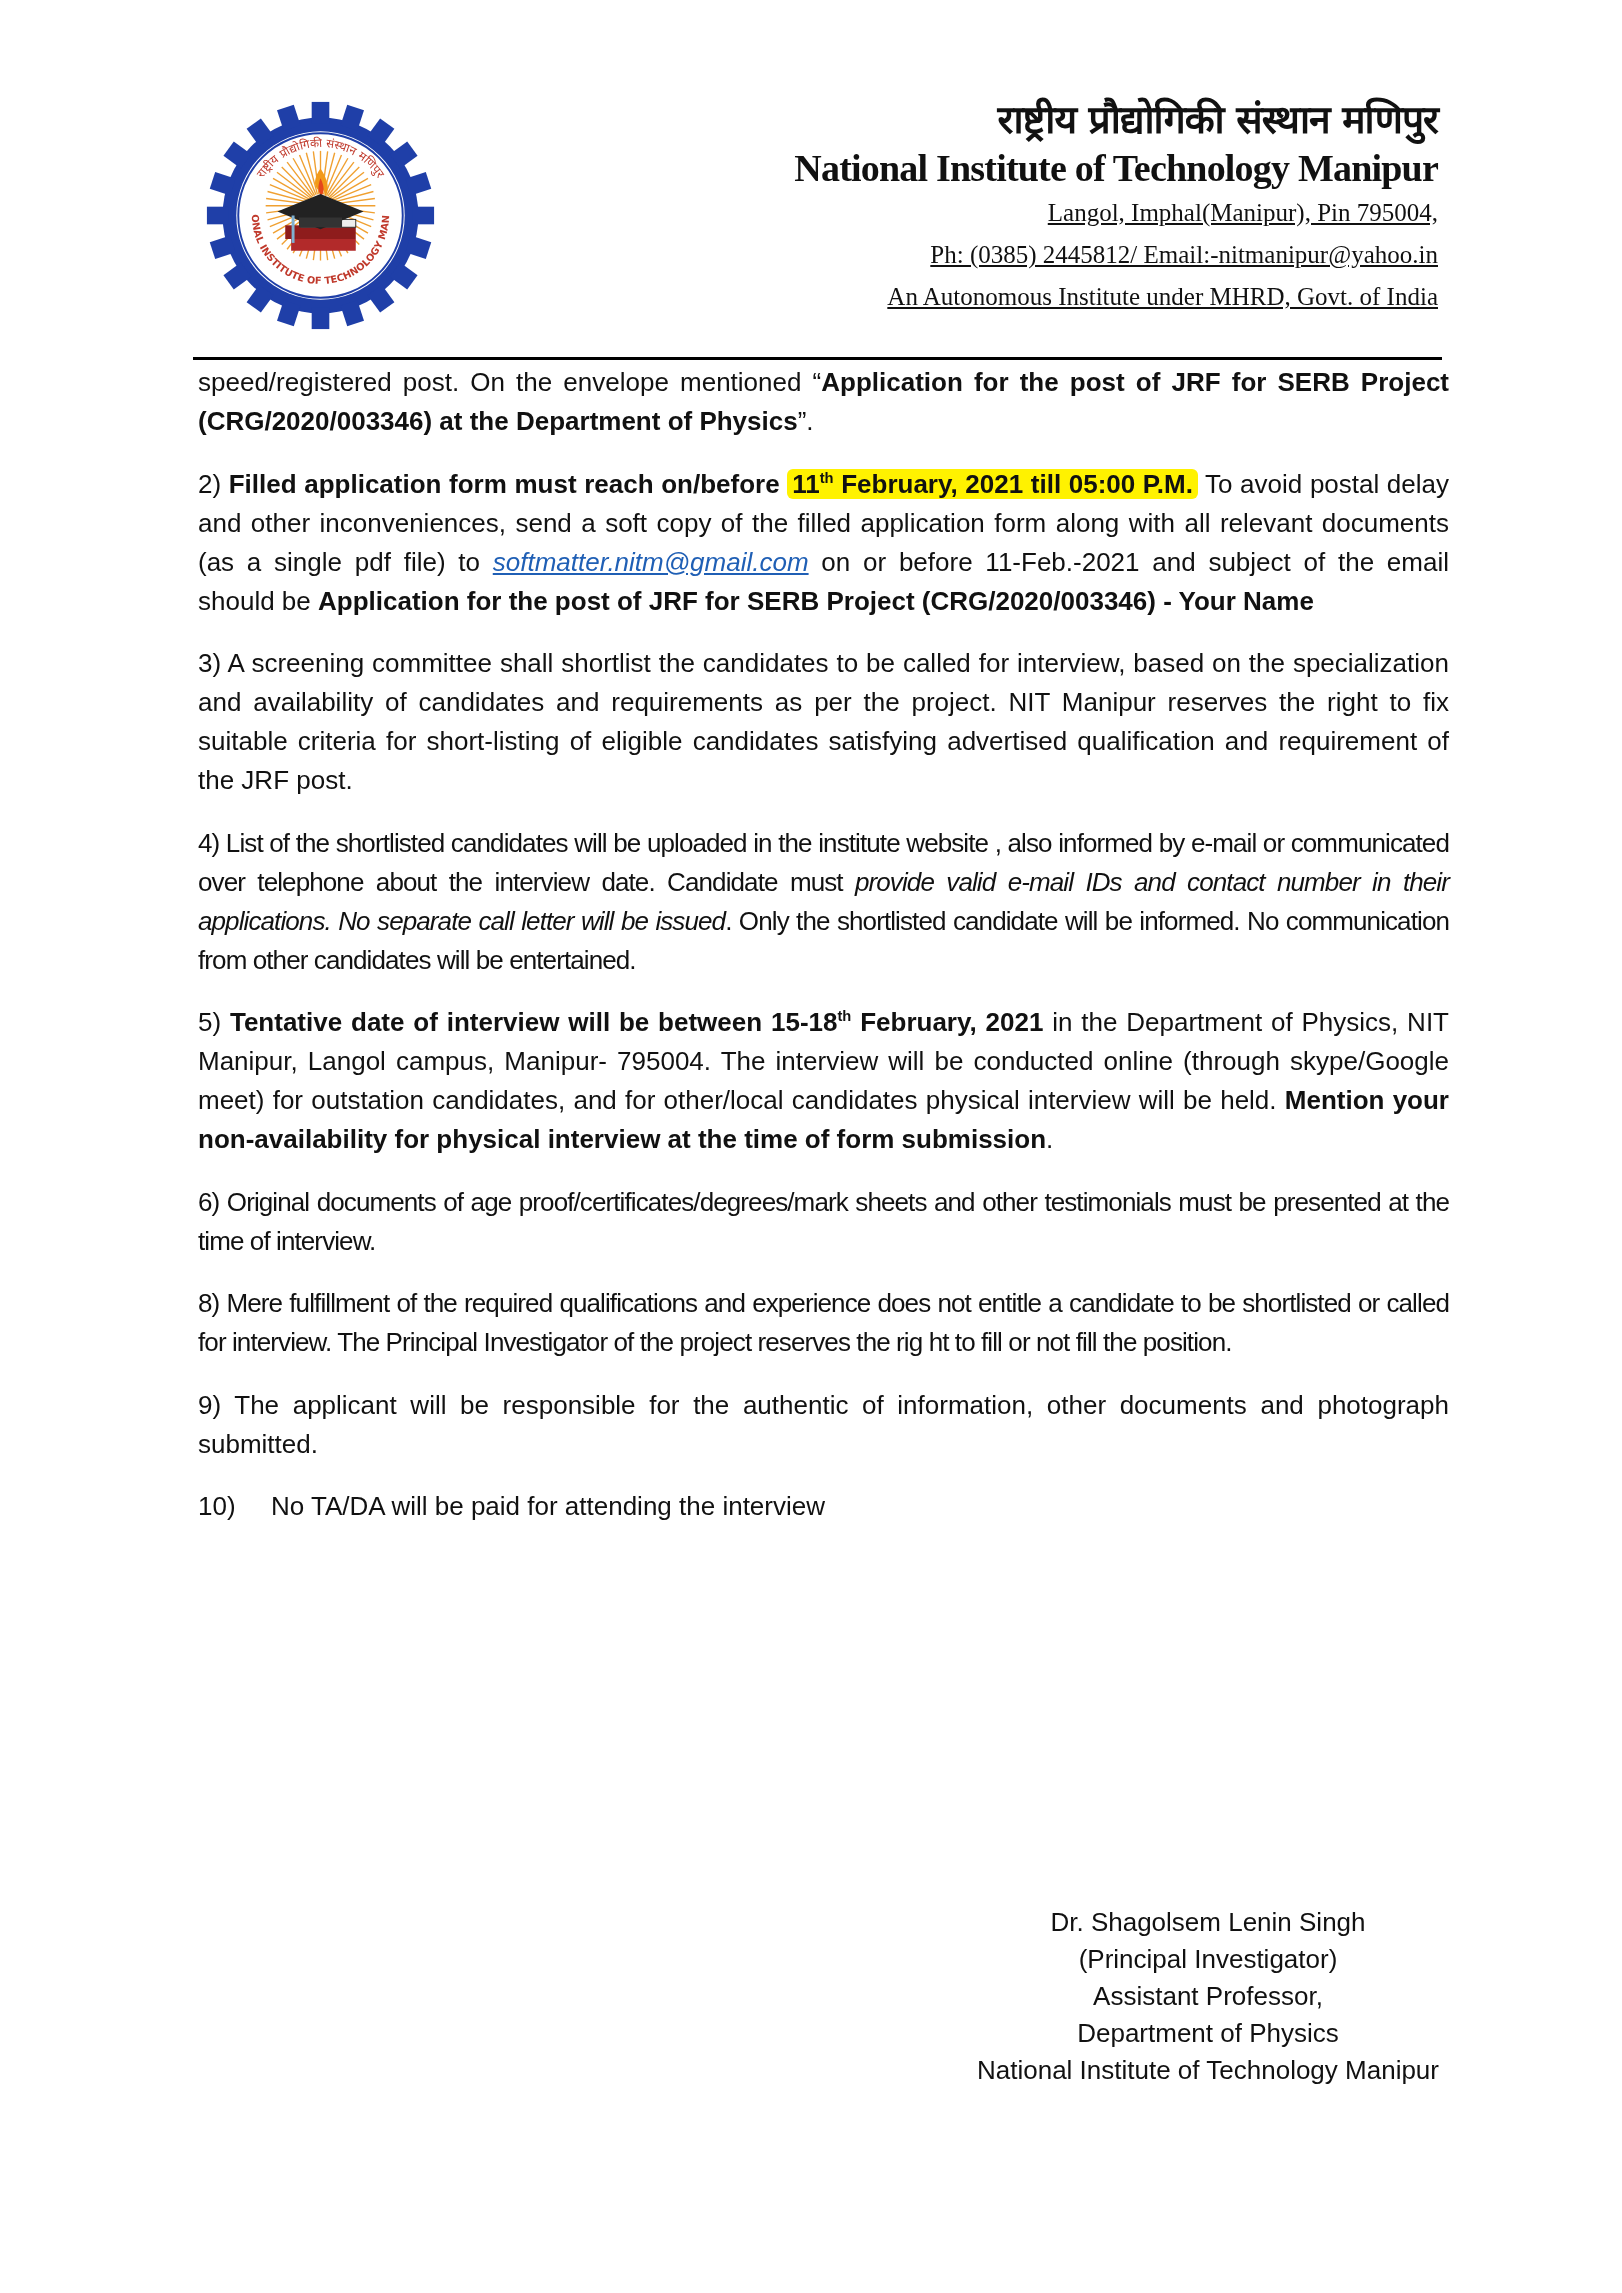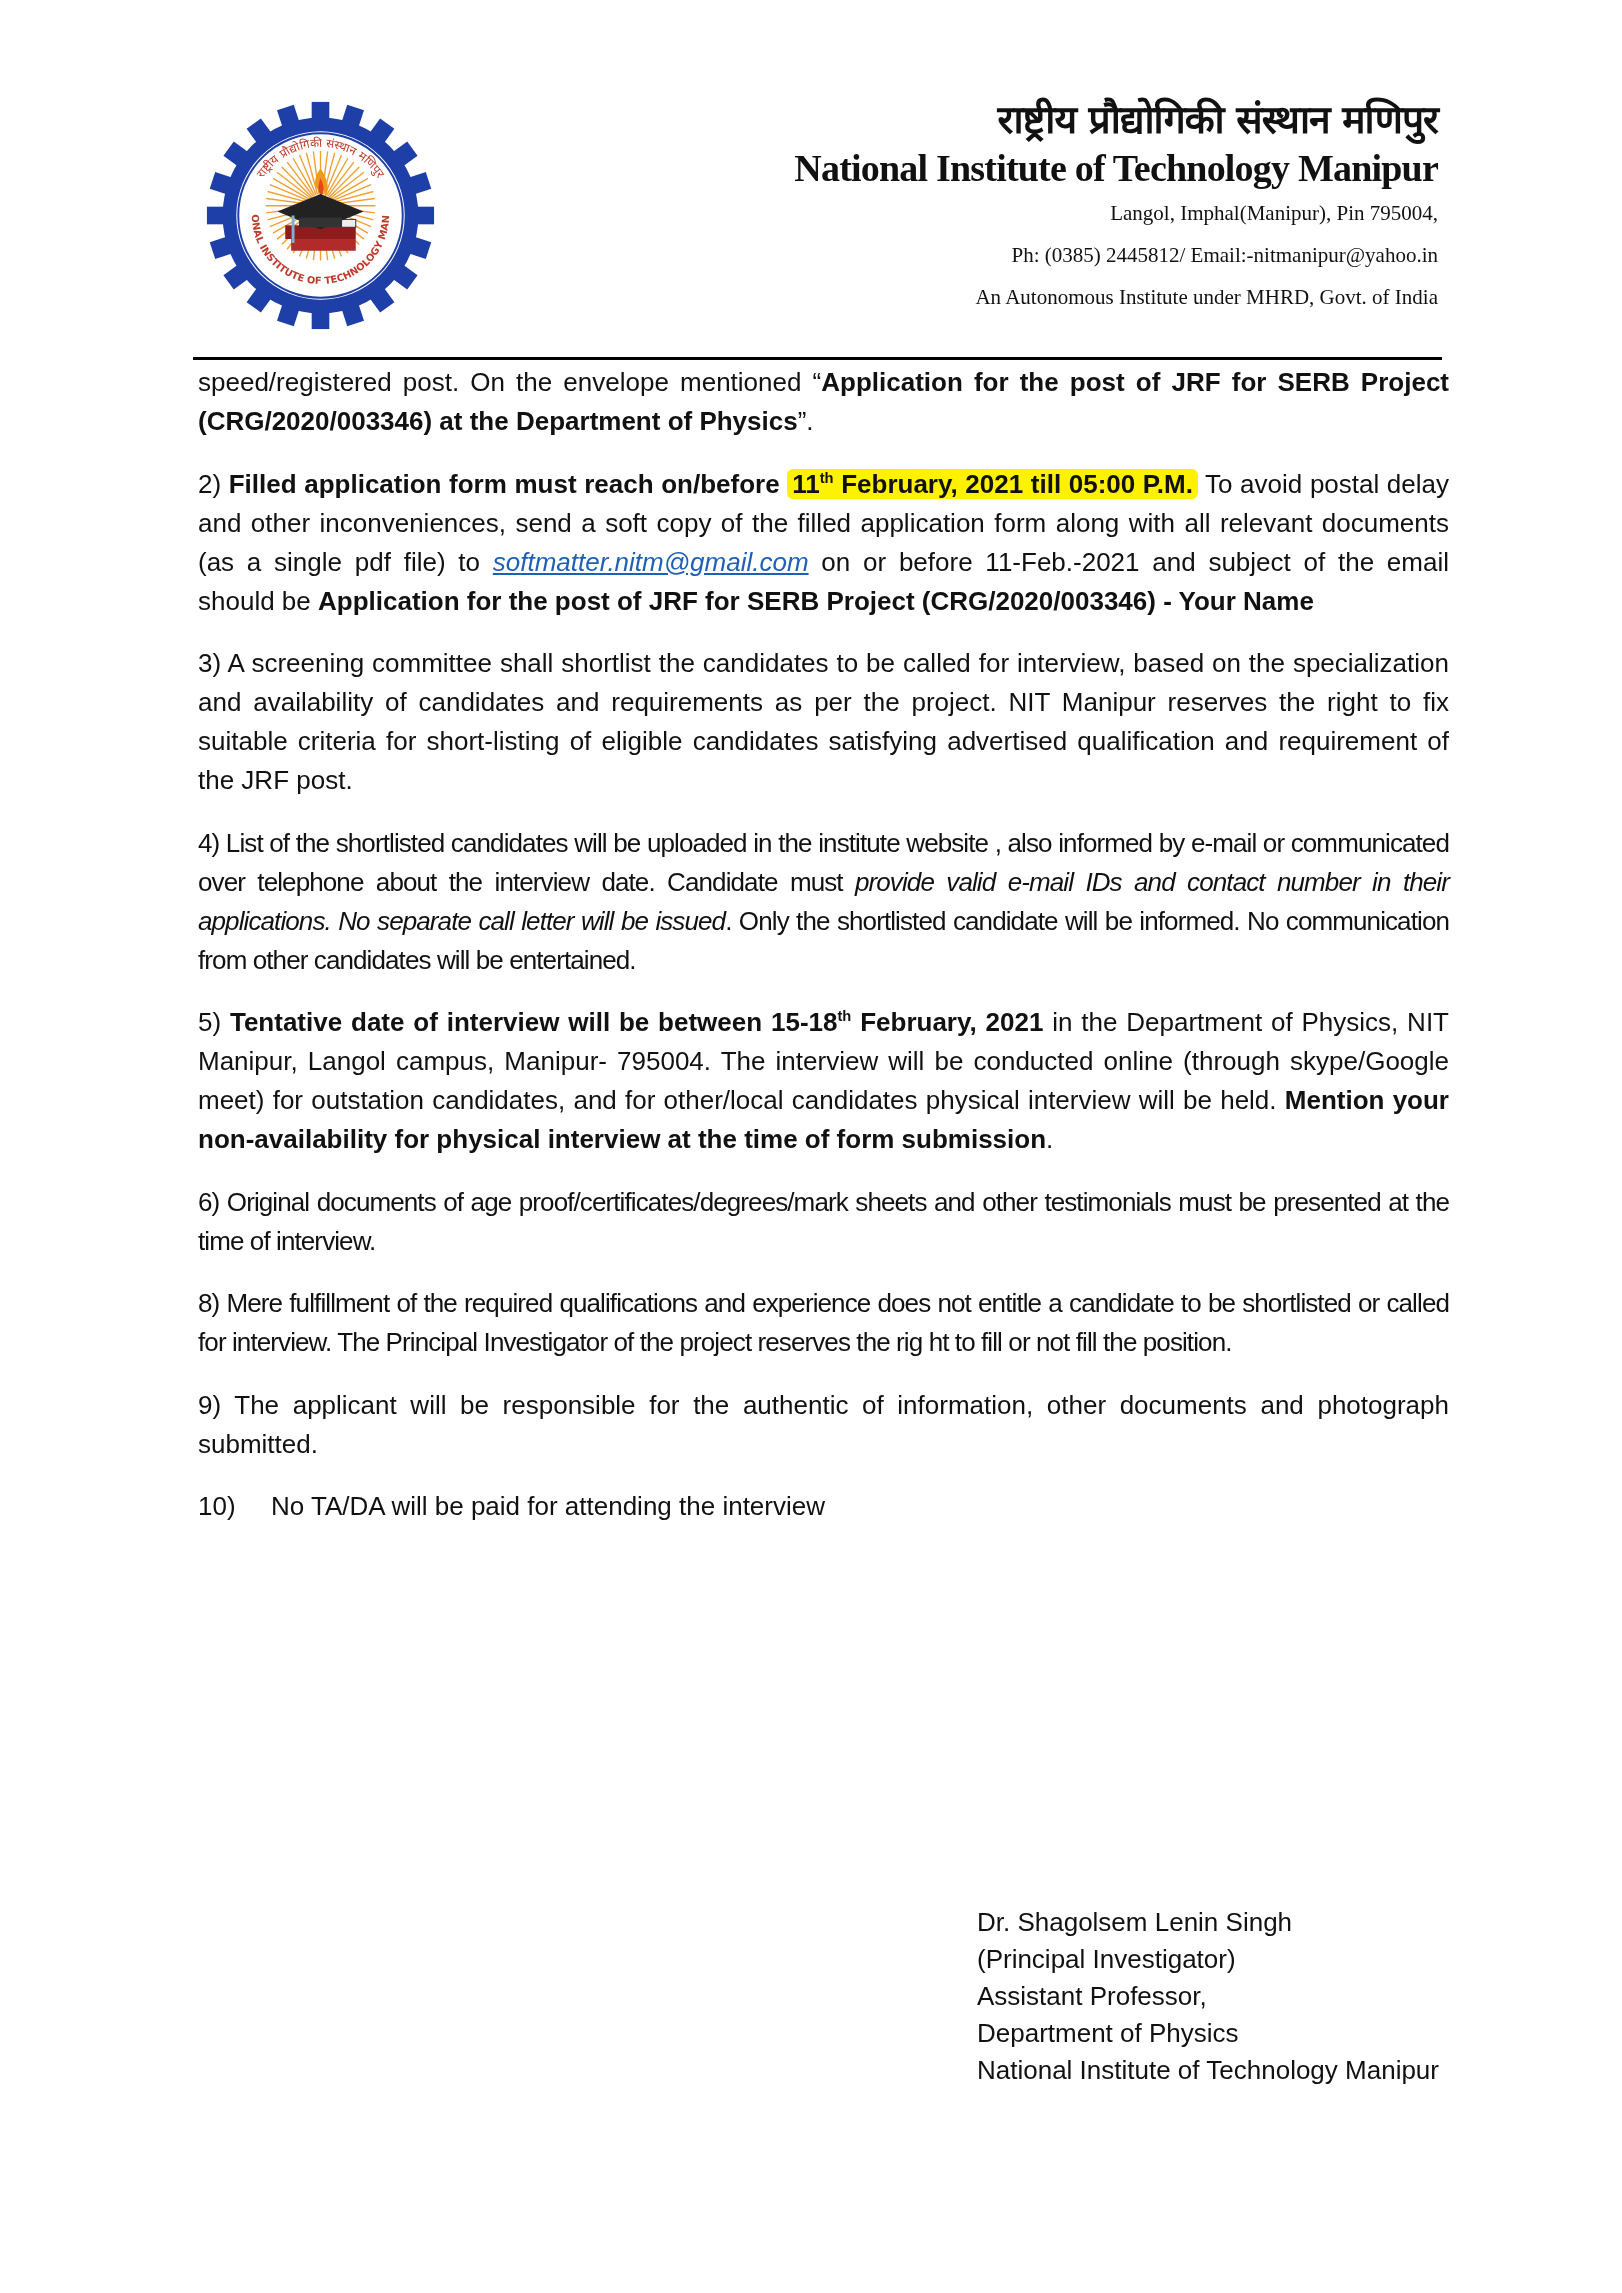--- a/index.html
+++ b/index.html
@@ -4,37 +4,37 @@
 <style>
   html, body { margin: 0; padding: 0; background: #ffffff; }
   body { width: 1622px; height: 2294px; position: relative; overflow: hidden; color: #111; }
   .page { position: absolute; left: 0; top: 0; width: 1622px; height: 2294px; background: #fff; }
 
   
   .logo { position: absolute; left: 203px; top: 98px; width: 235px; height: 235px; }
   .hdr { position: absolute; right: 184px; top: 94px; text-align: right; font-family: "Liberation Serif", serif; color: #111; }
   .hdr .hindi { font-family: "DejaVu Sans", sans-serif; font-weight: bold; font-size: 39px; line-height: 51px; letter-spacing: -1px; }
   .hdr .inst { font-weight: bold; font-size: 38px; line-height: 47px; letter-spacing: -0.8px; }
-  .hdr .line { font-size: 21px; line-height: 42px; }
+  .hdr .line { font-size: 25px; line-height: 42px; text-decoration: underline; }
   .rule { position: absolute; left: 193px; width: 1249px; top: 357px; height: 2.9px; background: #000; }
 
   
   .body { position: absolute; left: 198px; width: 1251px; top: 363px; font-family: "Liberation Sans Narrow", "Liberation Sans", sans-serif; font-size: 26px; line-height: 39px; color: #111; }
   .para { margin: 0 0 23.5px 0; text-align: justify; }
   .para b { font-weight: bold; }
   .para i { font-style: italic; }
   .hl { background: #fff200; padding: 0 5px; border-radius: 5.9px; }
   sup { font-size: 14.7px; line-height: 0; vertical-align: super; }
   .link { color: #1f5fb5; text-decoration: underline; font-style: italic; }
   .tight { letter-spacing: -0.9px; }
   .para.last { margin-top: 9px; }
   .num10 { display: inline-block; width: 73px; }
 
   
-  .sig { position: absolute; right: 183px; top: 1904px; text-align: left; font-family: "Liberation Sans", sans-serif; font-size: 26px; line-height: 37px; color: #111; }
+  .sig { position: absolute; right: 183px; top: 1904px; text-align: center; font-family: "Liberation Sans", sans-serif; font-size: 26px; line-height: 37px; color: #111; }
 </style>
 </head>
 <body>
 
 <div class="page">
 
   <svg class="logo" viewBox="0 0 240 240">
     <g transform="translate(120,120)">
 
       <g fill="#1f3fa8">

